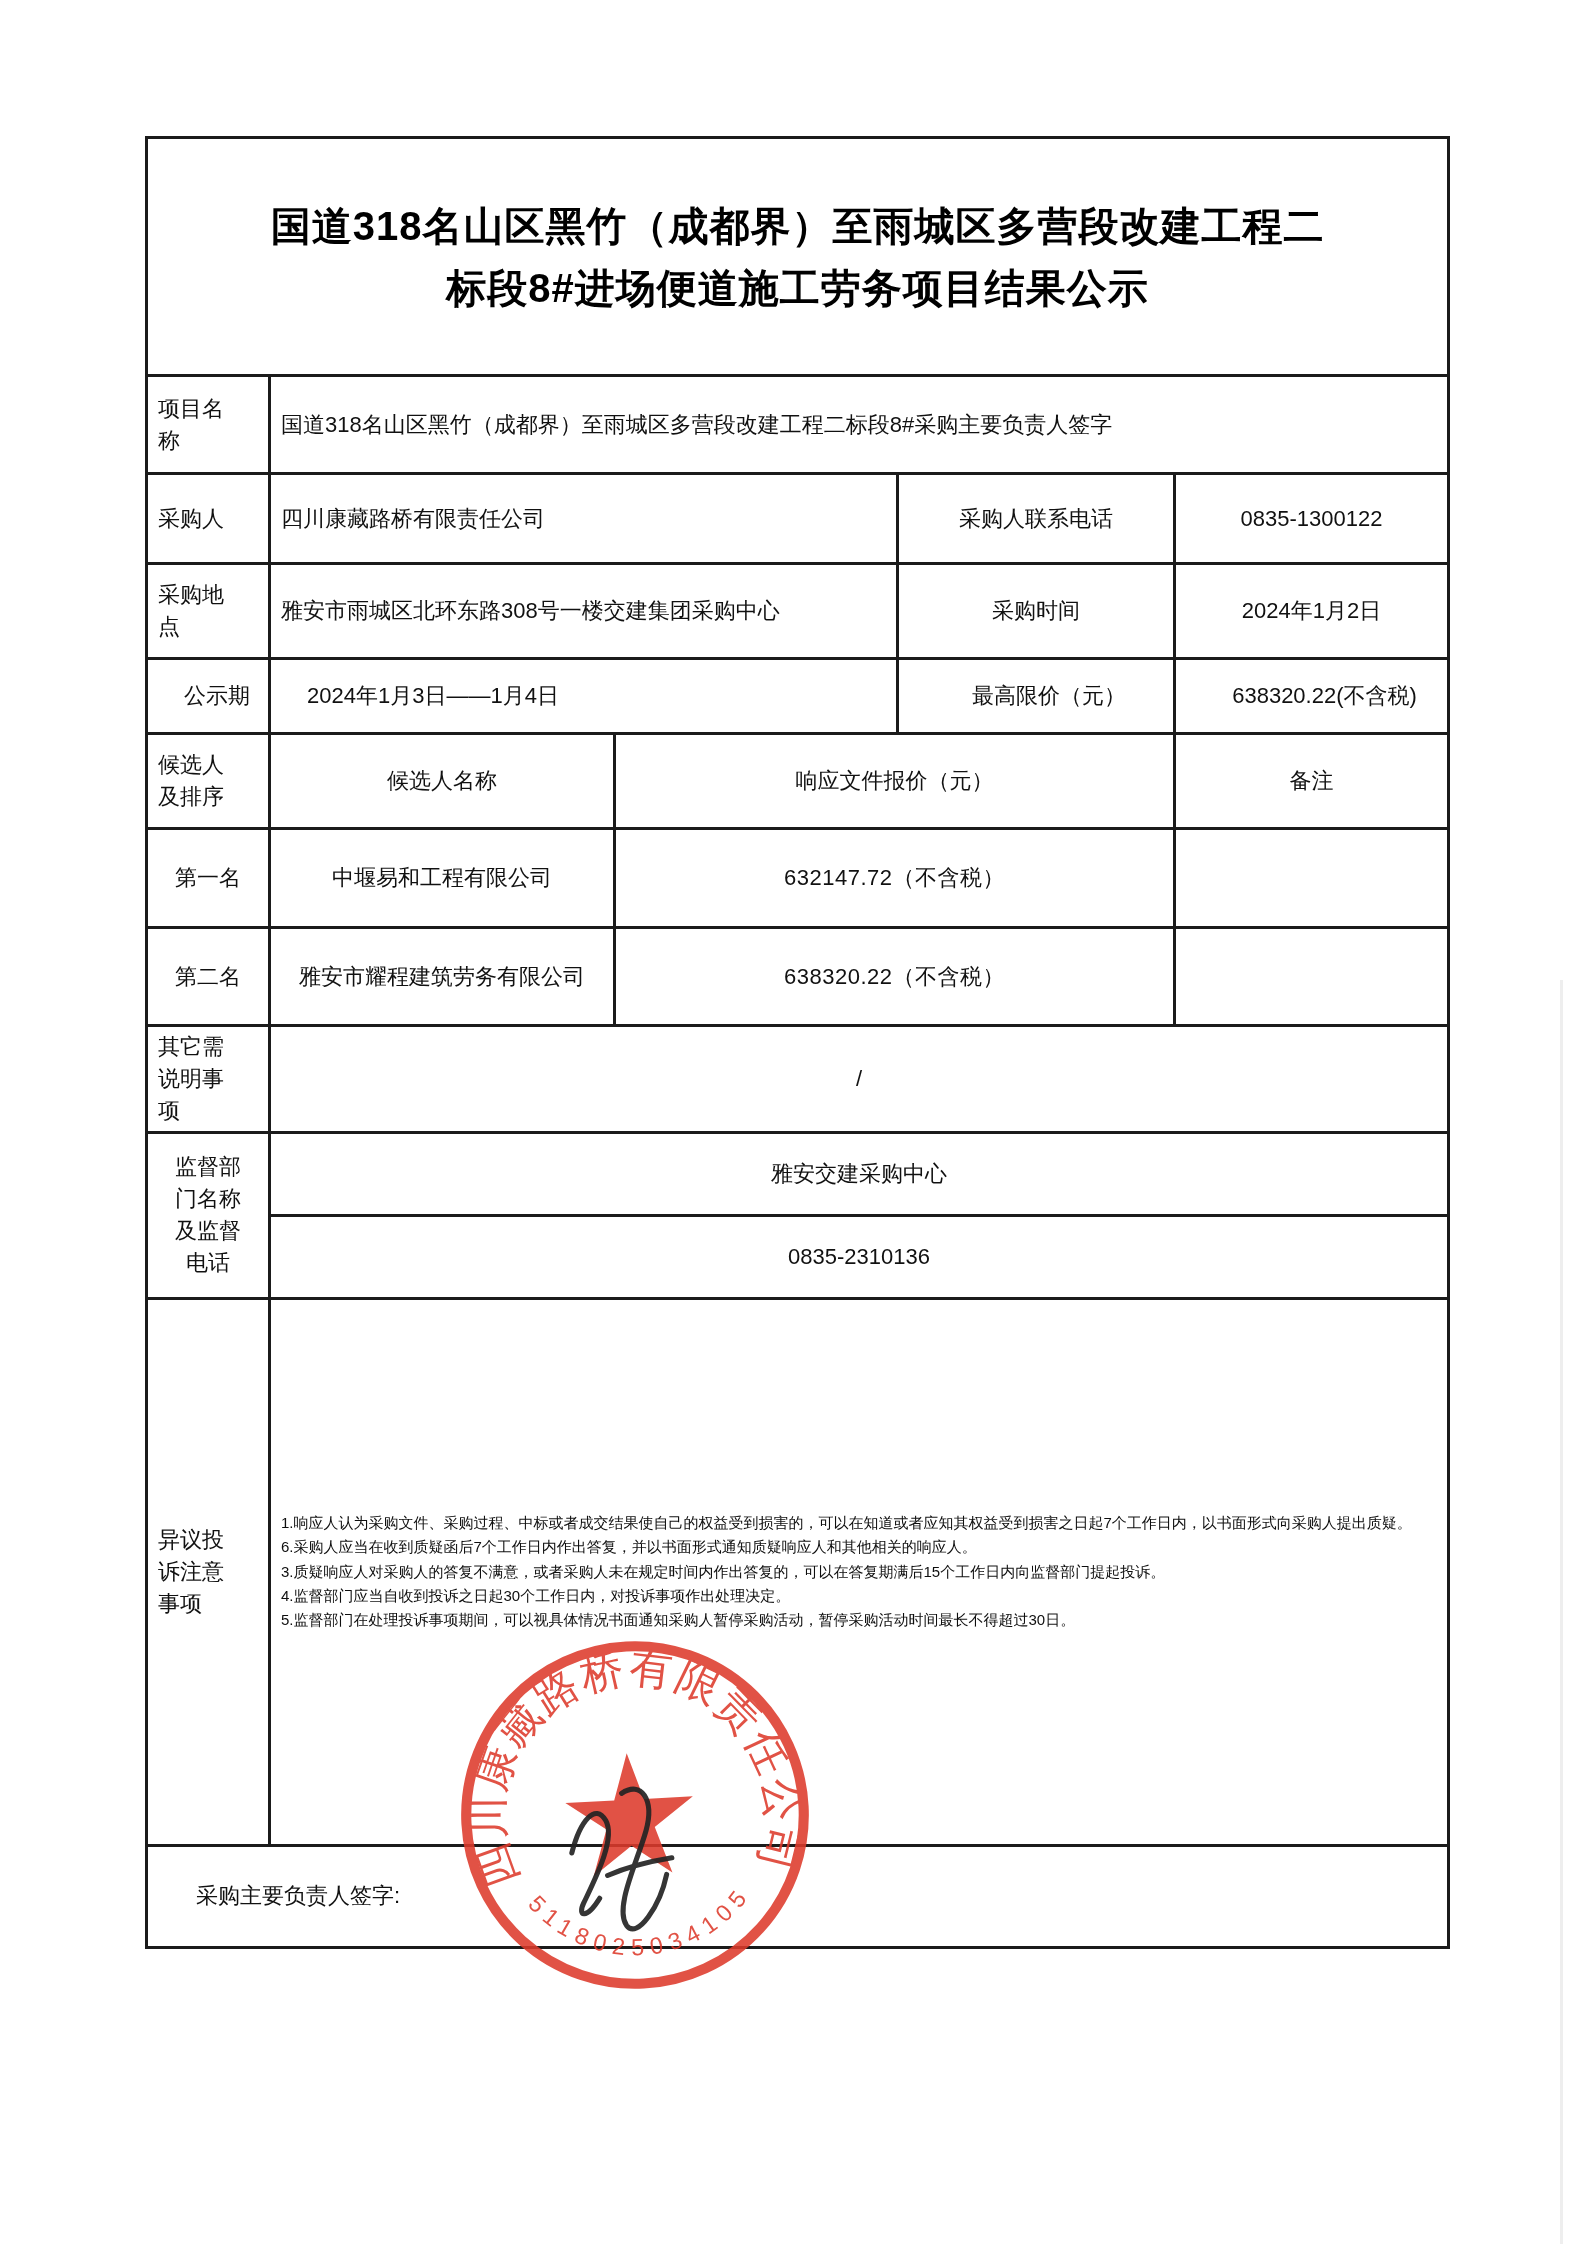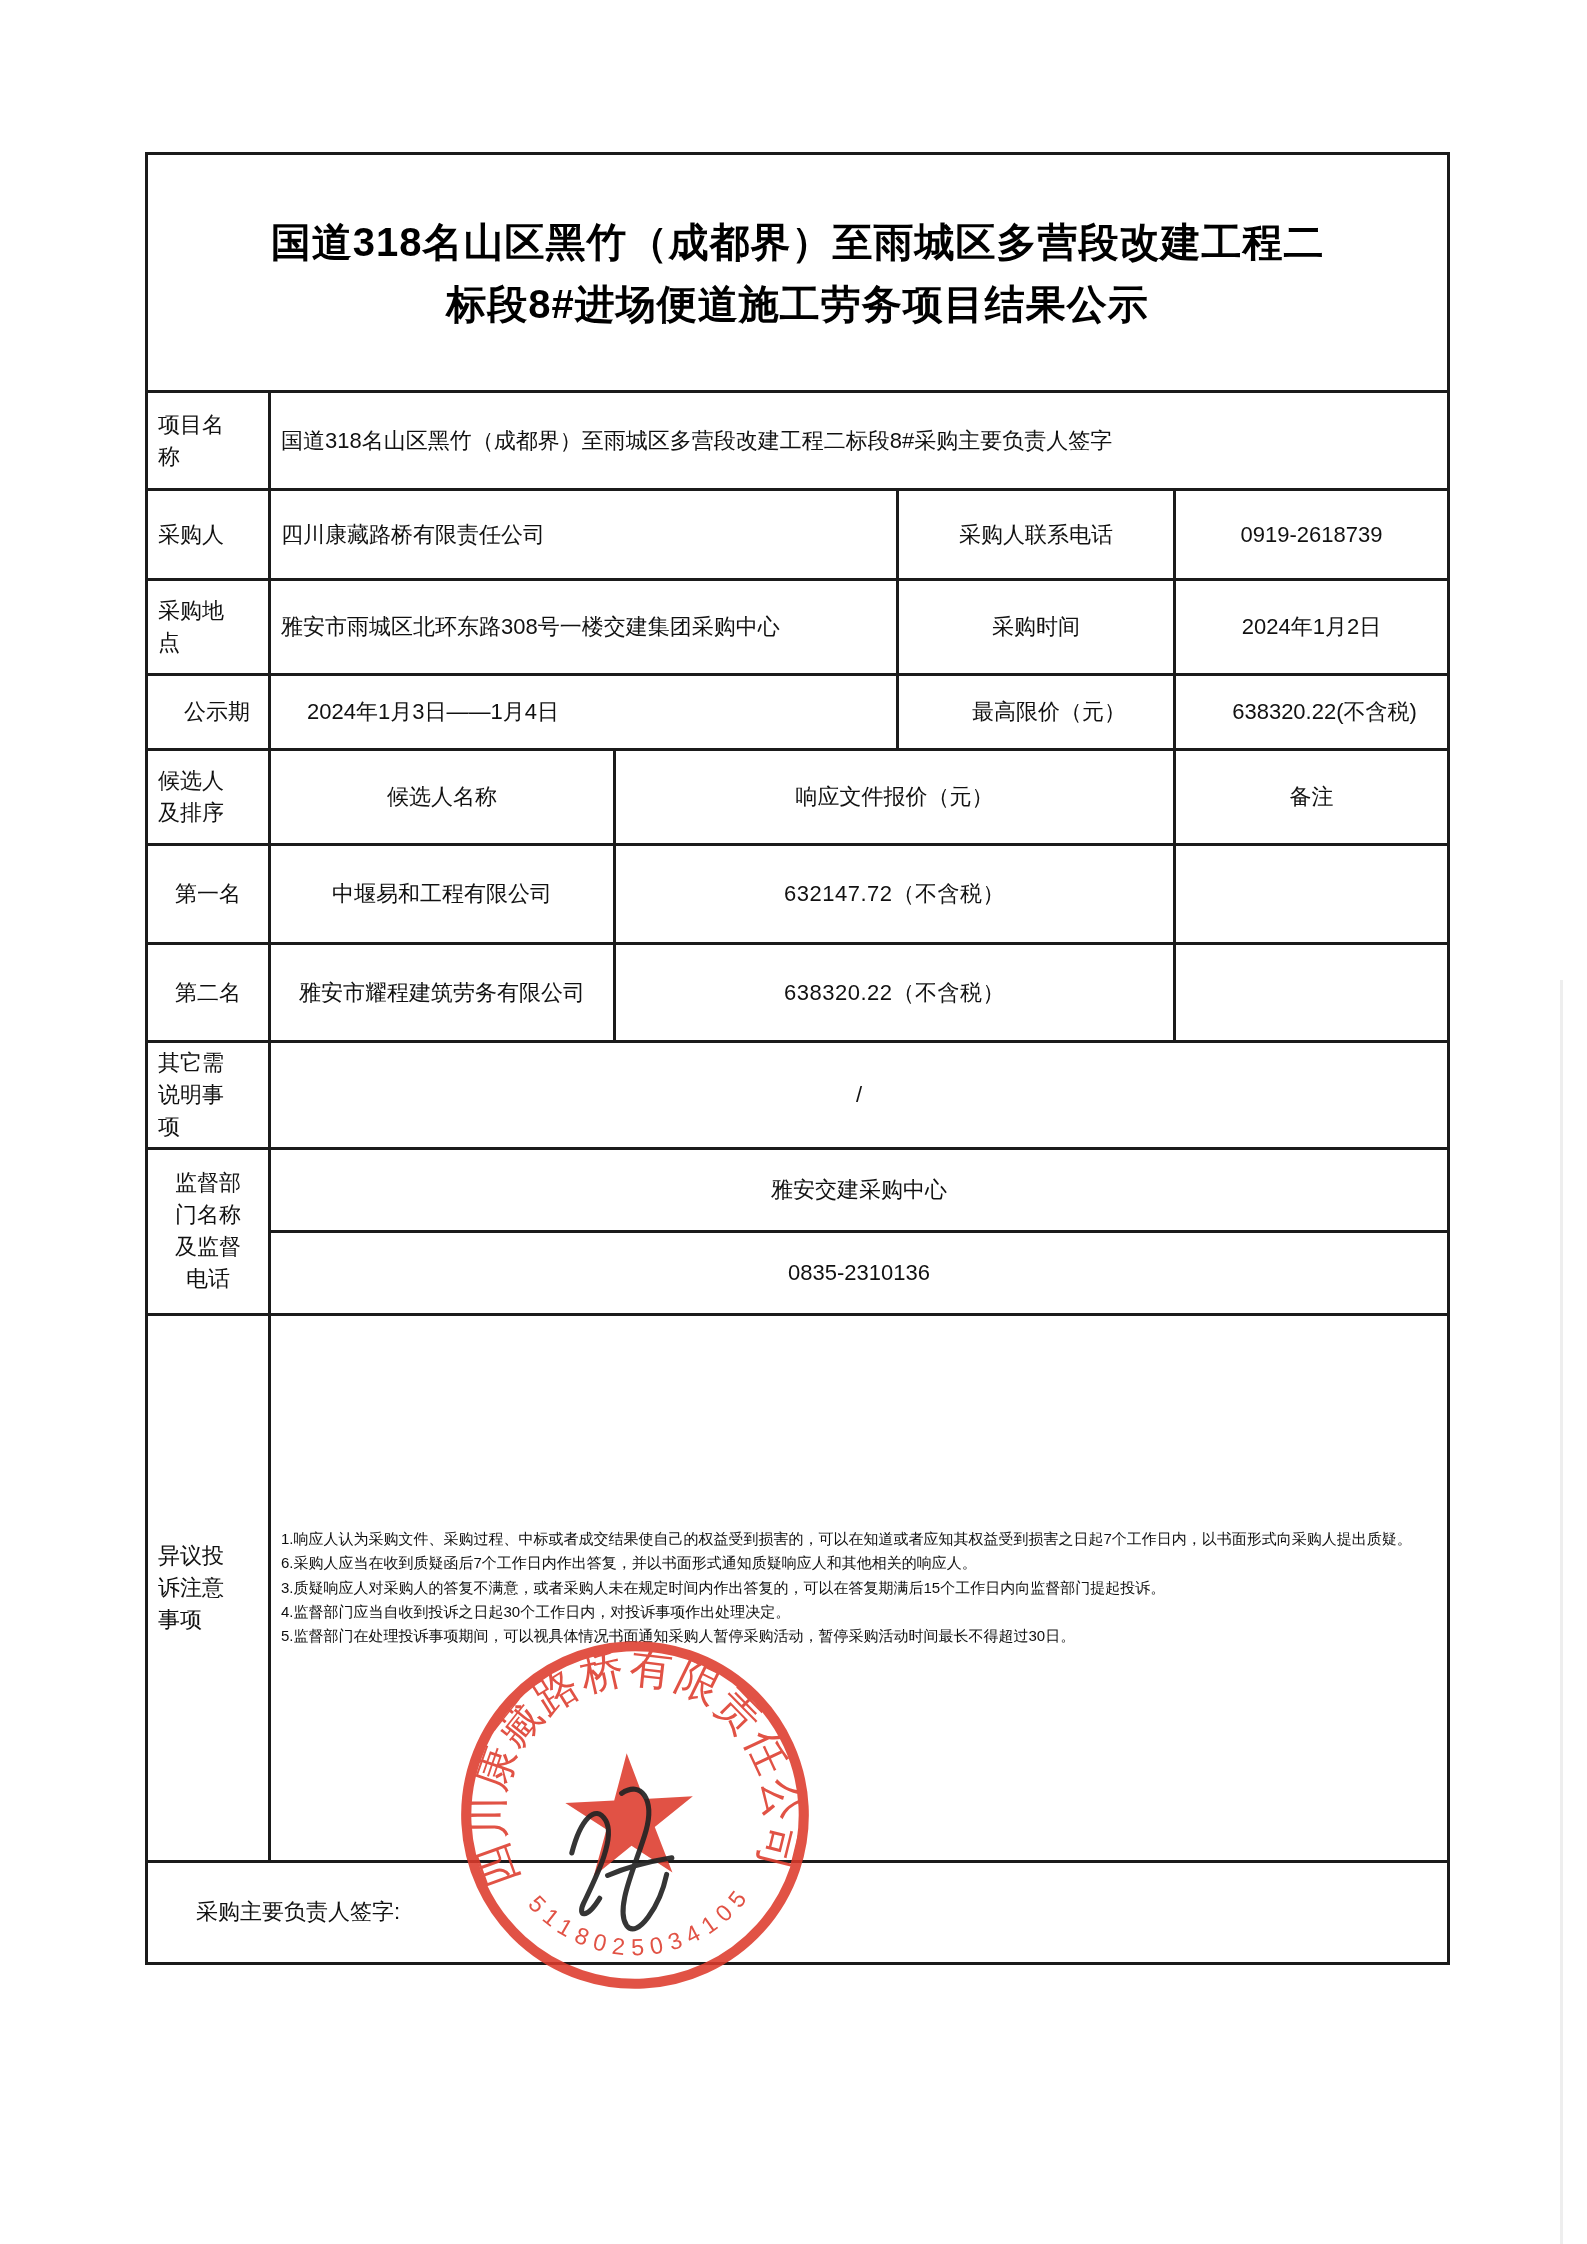--- a/index.html
+++ b/index.html
@@ -9,21 +9,21 @@
     font-family:"Liberation Sans","DejaVu Sans",sans-serif;
     color:#1c1c1c;
     position:relative;
     overflow:hidden;
   }
   .scan-edge{
     position:absolute;right:24px;top:980px;width:3px;height:1264px;
     background:#e7e7e7;opacity:.7;
   }
   table.doc{
-    position:absolute;left:145px;top:152px;
+    position:absolute;left:145px;top:136px;
     width:1302px;
     border-collapse:collapse;
     table-layout:fixed;
     background:#fff;
   }
   table.doc td{
     border:3px solid #1b1b1b;
     padding:4px 10px;
     vertical-align:middle;
     font-size:22px;
@@ -95,21 +95,21 @@
 
   <tr class="h-r2">
     <td class="lbl"><span class="w3">项目名称</span></td>
     <td colspan="4" class="val-left">国道318名山区黑竹（成都界）至雨城区多营段改建工程二标段8#采购主要负责人签字</td>
   </tr>
 
   <tr class="h-r3">
     <td class="lbl"><span class="w3">采购人</span></td>
     <td colspan="2" class="val-left">四川康藏路桥有限责任公司</td>
     <td class="hdr-center">采购人联系电话</td>
-    <td class="val-center">0919-2618739</td>
+    <td class="val-center">0835-1300122</td>
   </tr>
 
   <tr class="h-r4">
     <td class="lbl"><span class="w3">采购地点</span></td>
     <td colspan="2" class="val-left">雅安市雨城区北环东路308号一楼交建集团采购中心</td>
     <td class="hdr-center">采购时间</td>
     <td class="val-center">2024年1月2日</td>
   </tr>
 
   <tr class="h-r5">

